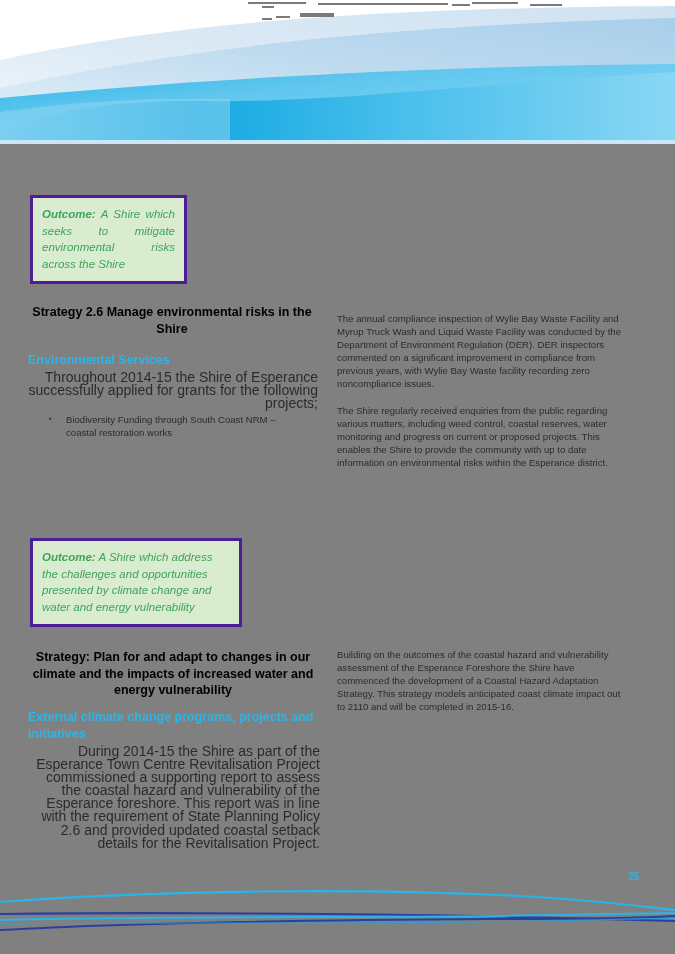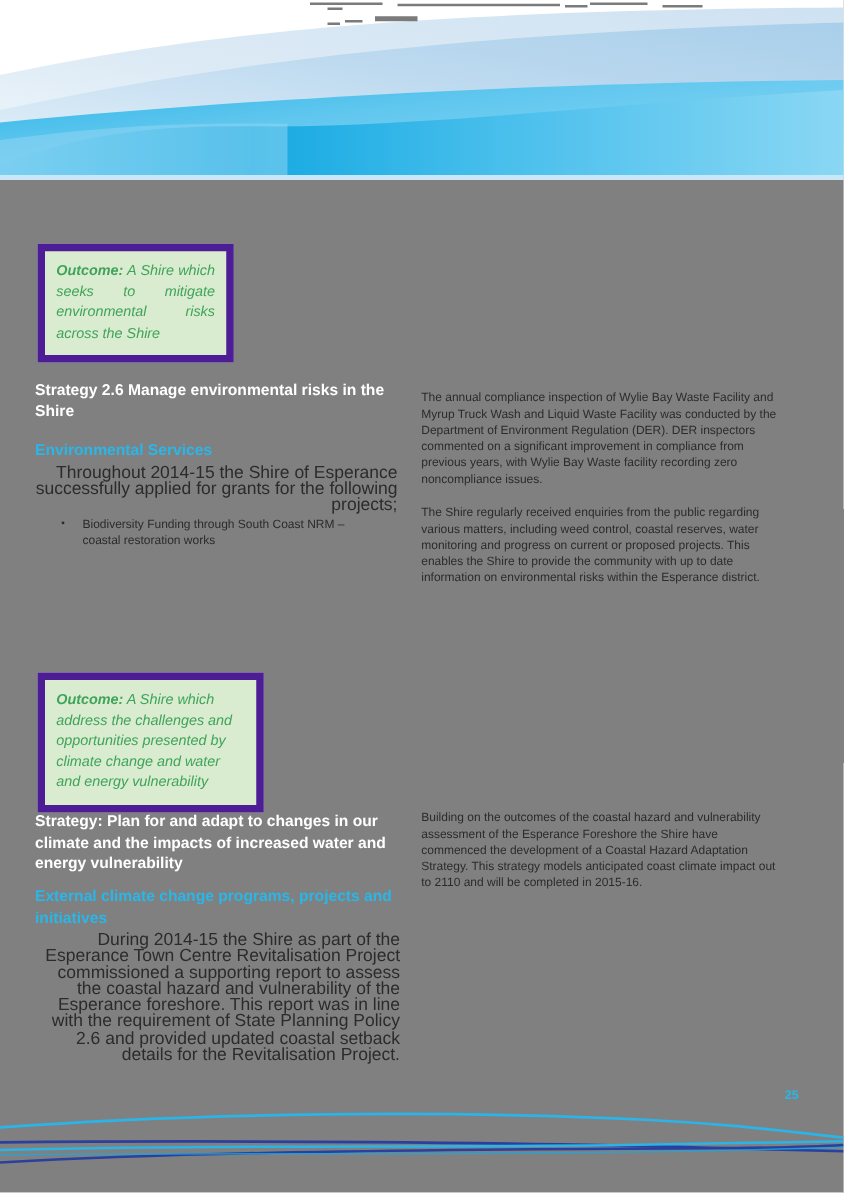--- a/index.html
+++ b/index.html
@@ -55,50 +55,51 @@
   .col-right {
     position: absolute;
     left: 337px;
     width: 295px;
     top: 0;
   }
 
   
   .outcome-box {
     background: #d9ecd0;
-    border: 6px solid #4c1d95;
+    border: 3px solid #4c1d95;
     color: #3fa35a;
     font-style: italic;
     font-size: 11.5px;
     line-height: 16.5px;
     padding: 8px 9px 9px 9px;
     box-sizing: border-box;
   }
   .outcome-box b { font-style: italic; font-weight: bold; }
   .outcome-1 {
     position: absolute;
     left: 2px;
     top: 51px;
     width: 157px;
     text-align: justify;
   }
   .outcome-2 {
     position: absolute;
     left: 2px;
     top: 394px;
-    width: 181px;
+    width: 212px;
   }
 
   
   .h-strategy {
-    color: #ffffff;
+    color: #000000;
     font-weight: bold;
     font-size: 12.5px;
     line-height: 16.5px;
     margin: 0;
+    text-align: center;
   }
   .h-sub {
     color: #29b6e8;
     font-weight: bold;
     font-size: 12.5px;
     line-height: 16.5px;
     margin: 0;
   }
 
   

